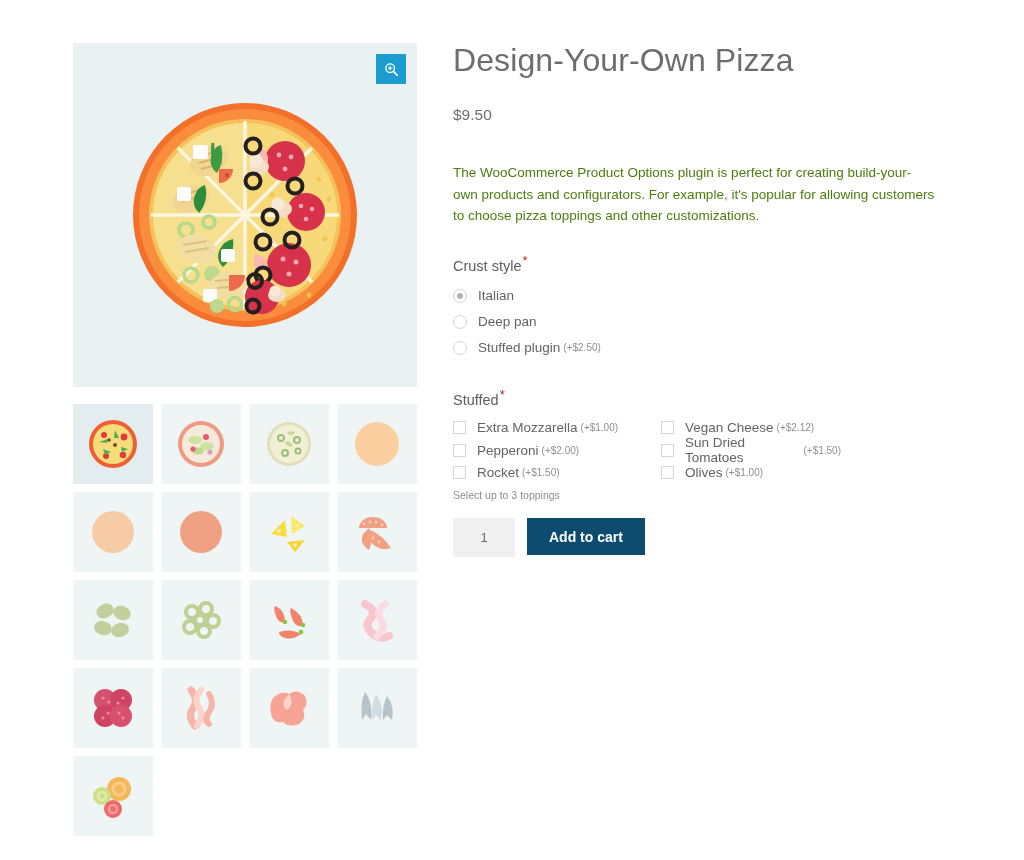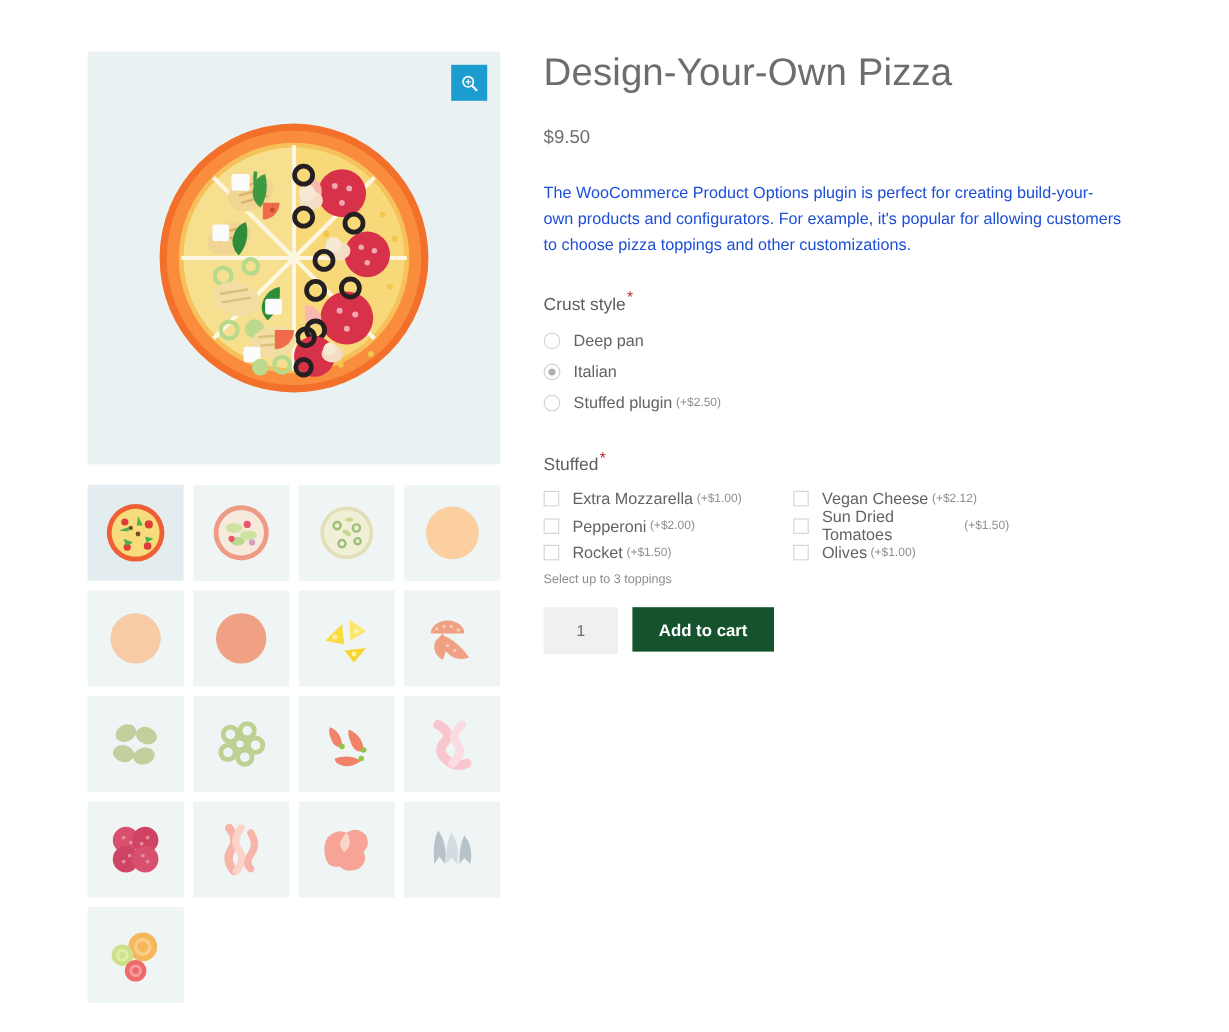--- a/index.html
+++ b/index.html
@@ -95,24 +95,24 @@
     line-height: 1.25;
     letter-spacing: 0.1px;
   }
   .price {
     margin-top: 26px;
     font-size: 15.5px;
     color: #6d6d6d;
     font-weight: 400;
   }
   .description {
-    margin-top: 26px;
+    margin-top: 38px;
     font-size: 13.5px;
     line-height: 21.5px;
-    color: #1d4ed8;
+    color: #4d7c0f;
     width: 482px;
   }
 
   .option-group { margin-top: 31px; }
   .option-label {
     font-size: 14.5px;
     color: #5e5e5e;
     margin-bottom: 9px;
   }
   .req {
@@ -198,21 +198,21 @@
     text-align: center;
     font-family: "Liberation Sans", sans-serif;
     font-size: 13px;
     color: #6b6b6b;
     outline: none;
   }
   .add-to-cart {
     margin-left: 12px;
     height: 37px;
     padding: 0 22px;
-    background: #14532d;
+    background: #0c4a6e;
     color: #ffffff;
     border: none;
     font-family: "Liberation Sans", sans-serif;
     font-size: 14px;
     font-weight: 700;
     cursor: pointer;
   }
 </style>
 </head>
 <body>
@@ -543,28 +543,28 @@
     <div class="price">$9.50</div>
 
     <p class="description">The WooCommerce Product Options plugin is perfect for creating build-your-own products and configurators. For example, it's popular for allowing customers to choose pizza toppings and other customizations.</p>
 
     <div class="option-group">
       <div class="option-label">
         <span>Crust style</span><span class="req">*</span>
       </div>
 
       <label class="radio-row">
+        <span class="radio checked"></span>
+        <span class="opt-text">Italian</span>
+        <span class="opt-price"></span>
+      </label>
+
+      <label class="radio-row">
         <span class="radio"></span>
         <span class="opt-text">Deep pan</span>
-        <span class="opt-price"></span>
-      </label>
-
-      <label class="radio-row">
-        <span class="radio checked"></span>
-        <span class="opt-text">Italian</span>
         <span class="opt-price"></span>
       </label>
 
       <label class="radio-row">
         <span class="radio"></span>
         <span class="opt-text">Stuffed plugin</span>
         <span class="opt-price">(+$2.50)</span>
       </label>
     </div>
 

